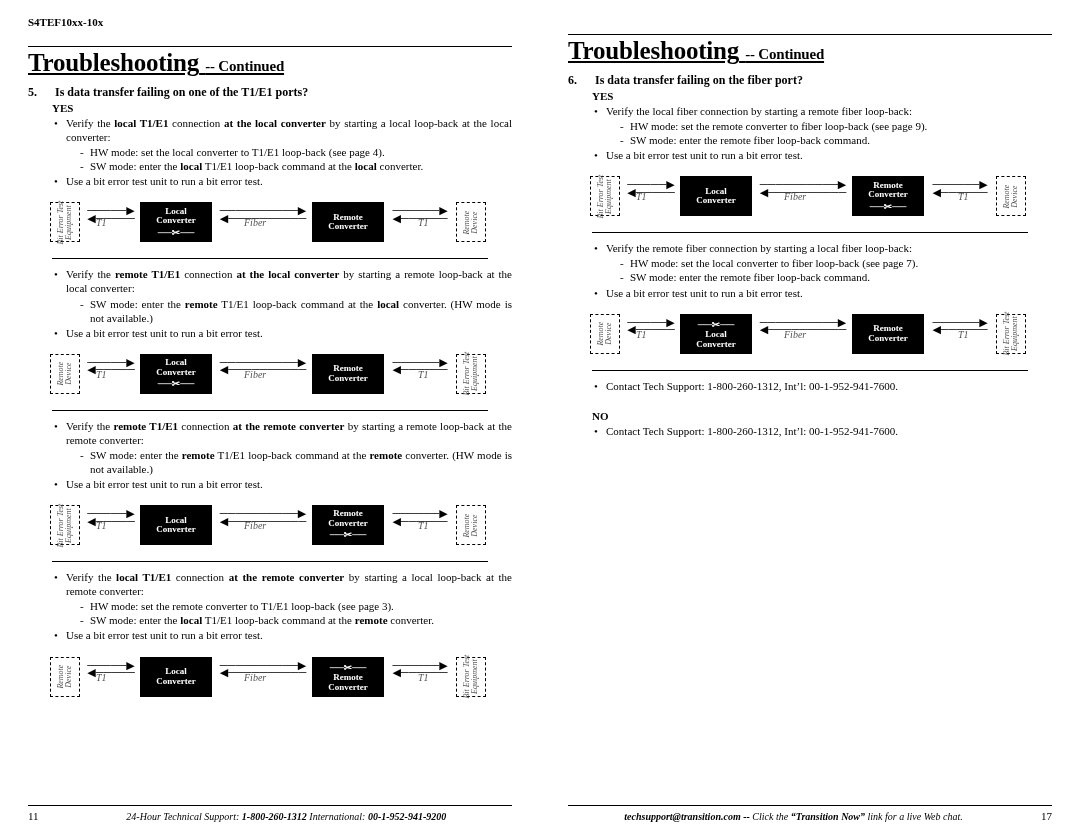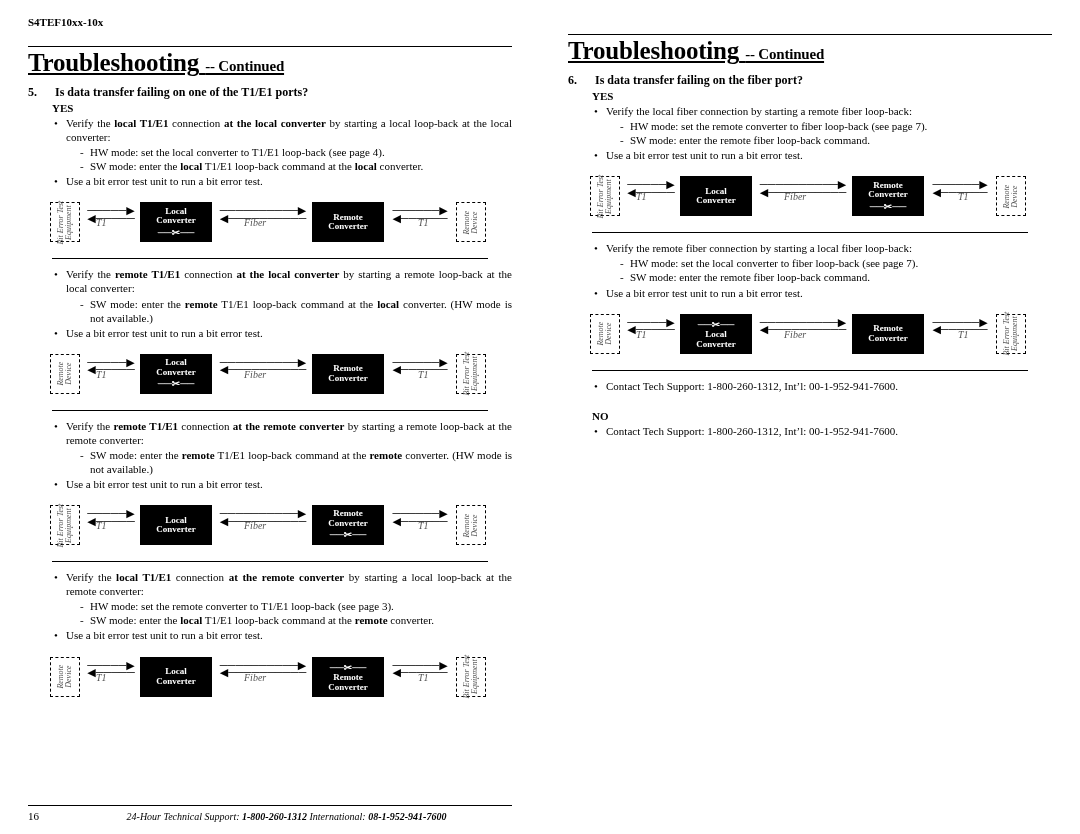--- a/index.html
+++ b/index.html
@@ -318,23 +318,23 @@
         <span>Remote<br>Converter</span>
       </div>
     <span class="lbl" style="left:368px;top:22px">T1</span>
     <div class="arrow-pair" style="left:340px;top:12px;width:60px">──────▶<br>◀──────</div>
     <div class="dbox endbox" style="left:406px">
         <div class="rot">Bit Error Test<br>Equipment</div>
       </div>
   </div>
 
   <div class="footer footer-left">
-    <span class="pgnum">16</span>
+    <span class="pgnum">11</span>
     <span class="ftext">
-      <span>24-Hour Technical Support: </span><b>1-800-260-1312</b><span>  International: </span><b>08-1-952-941-7600</b>
+      <span>24-Hour Technical Support: </span><b>1-800-260-1312</b><span>  International: </span><b>00-1-952-941-9200</b>
     </span>
   </div>
 </div>
 
 <div class="page">
   <div style="height:14px"></div>
   <div class="rule-top"></div>
   <h1 class="sec-title">
     <span>Troubleshooting</span>
     <span class="cont">-- Continued</span>
@@ -343,21 +343,21 @@
   <div class="question-row">
     <span class="qnum">6.</span>
     <span class="qtext">Is data transfer failing on the fiber port?</span>
   </div>
   <div class="yesno">YES</div>
 
   <ul class="bullets">
     <li>
       <span>Verify the local fiber connection by starting a remote fiber loop-back:</span>
       <div class="sub">
-        <div>HW mode: set the remote converter to fiber loop-back (see page 7).</div>
+        <div>HW mode: set the remote converter to fiber loop-back (see page 9).</div>
         <div>SW mode: enter the remote fiber loop-back command.</div>
       </div>
     </li>
     <li>Use a bit error test unit to run a bit error test.</li>
   </ul>
   <div class="diagram">
     <div class="dbox endbox" style="left:0">
         <div class="rot">Bit Error Test<br>Equipment</div>
       </div>
     <span class="lbl" style="left:46px;top:22px">T1</span>
@@ -414,13 +414,19 @@
 
   <ul class="bullets">
     <li>Contact Tech Support: 1-800-260-1312, Int’l: 00-1-952-941-7600.</li>
   </ul>
 
   <div class="yesno" style="margin-top:16px">NO</div>
   <ul class="bullets">
     <li>Contact Tech Support: 1-800-260-1312, Int’l: 00-1-952-941-7600.</li>
   </ul>
 
+  <div class="footer footer-right">
+    <span class="ftext">
+      <b>techsupport@transition.com -- </b><span>Click the </span><b>“Transition Now”</b><span> link for a live Web chat.</span>
+    </span>
+    <span class="pgnum">17</span>
+  </div>
 </div>
 
 </body></html>

